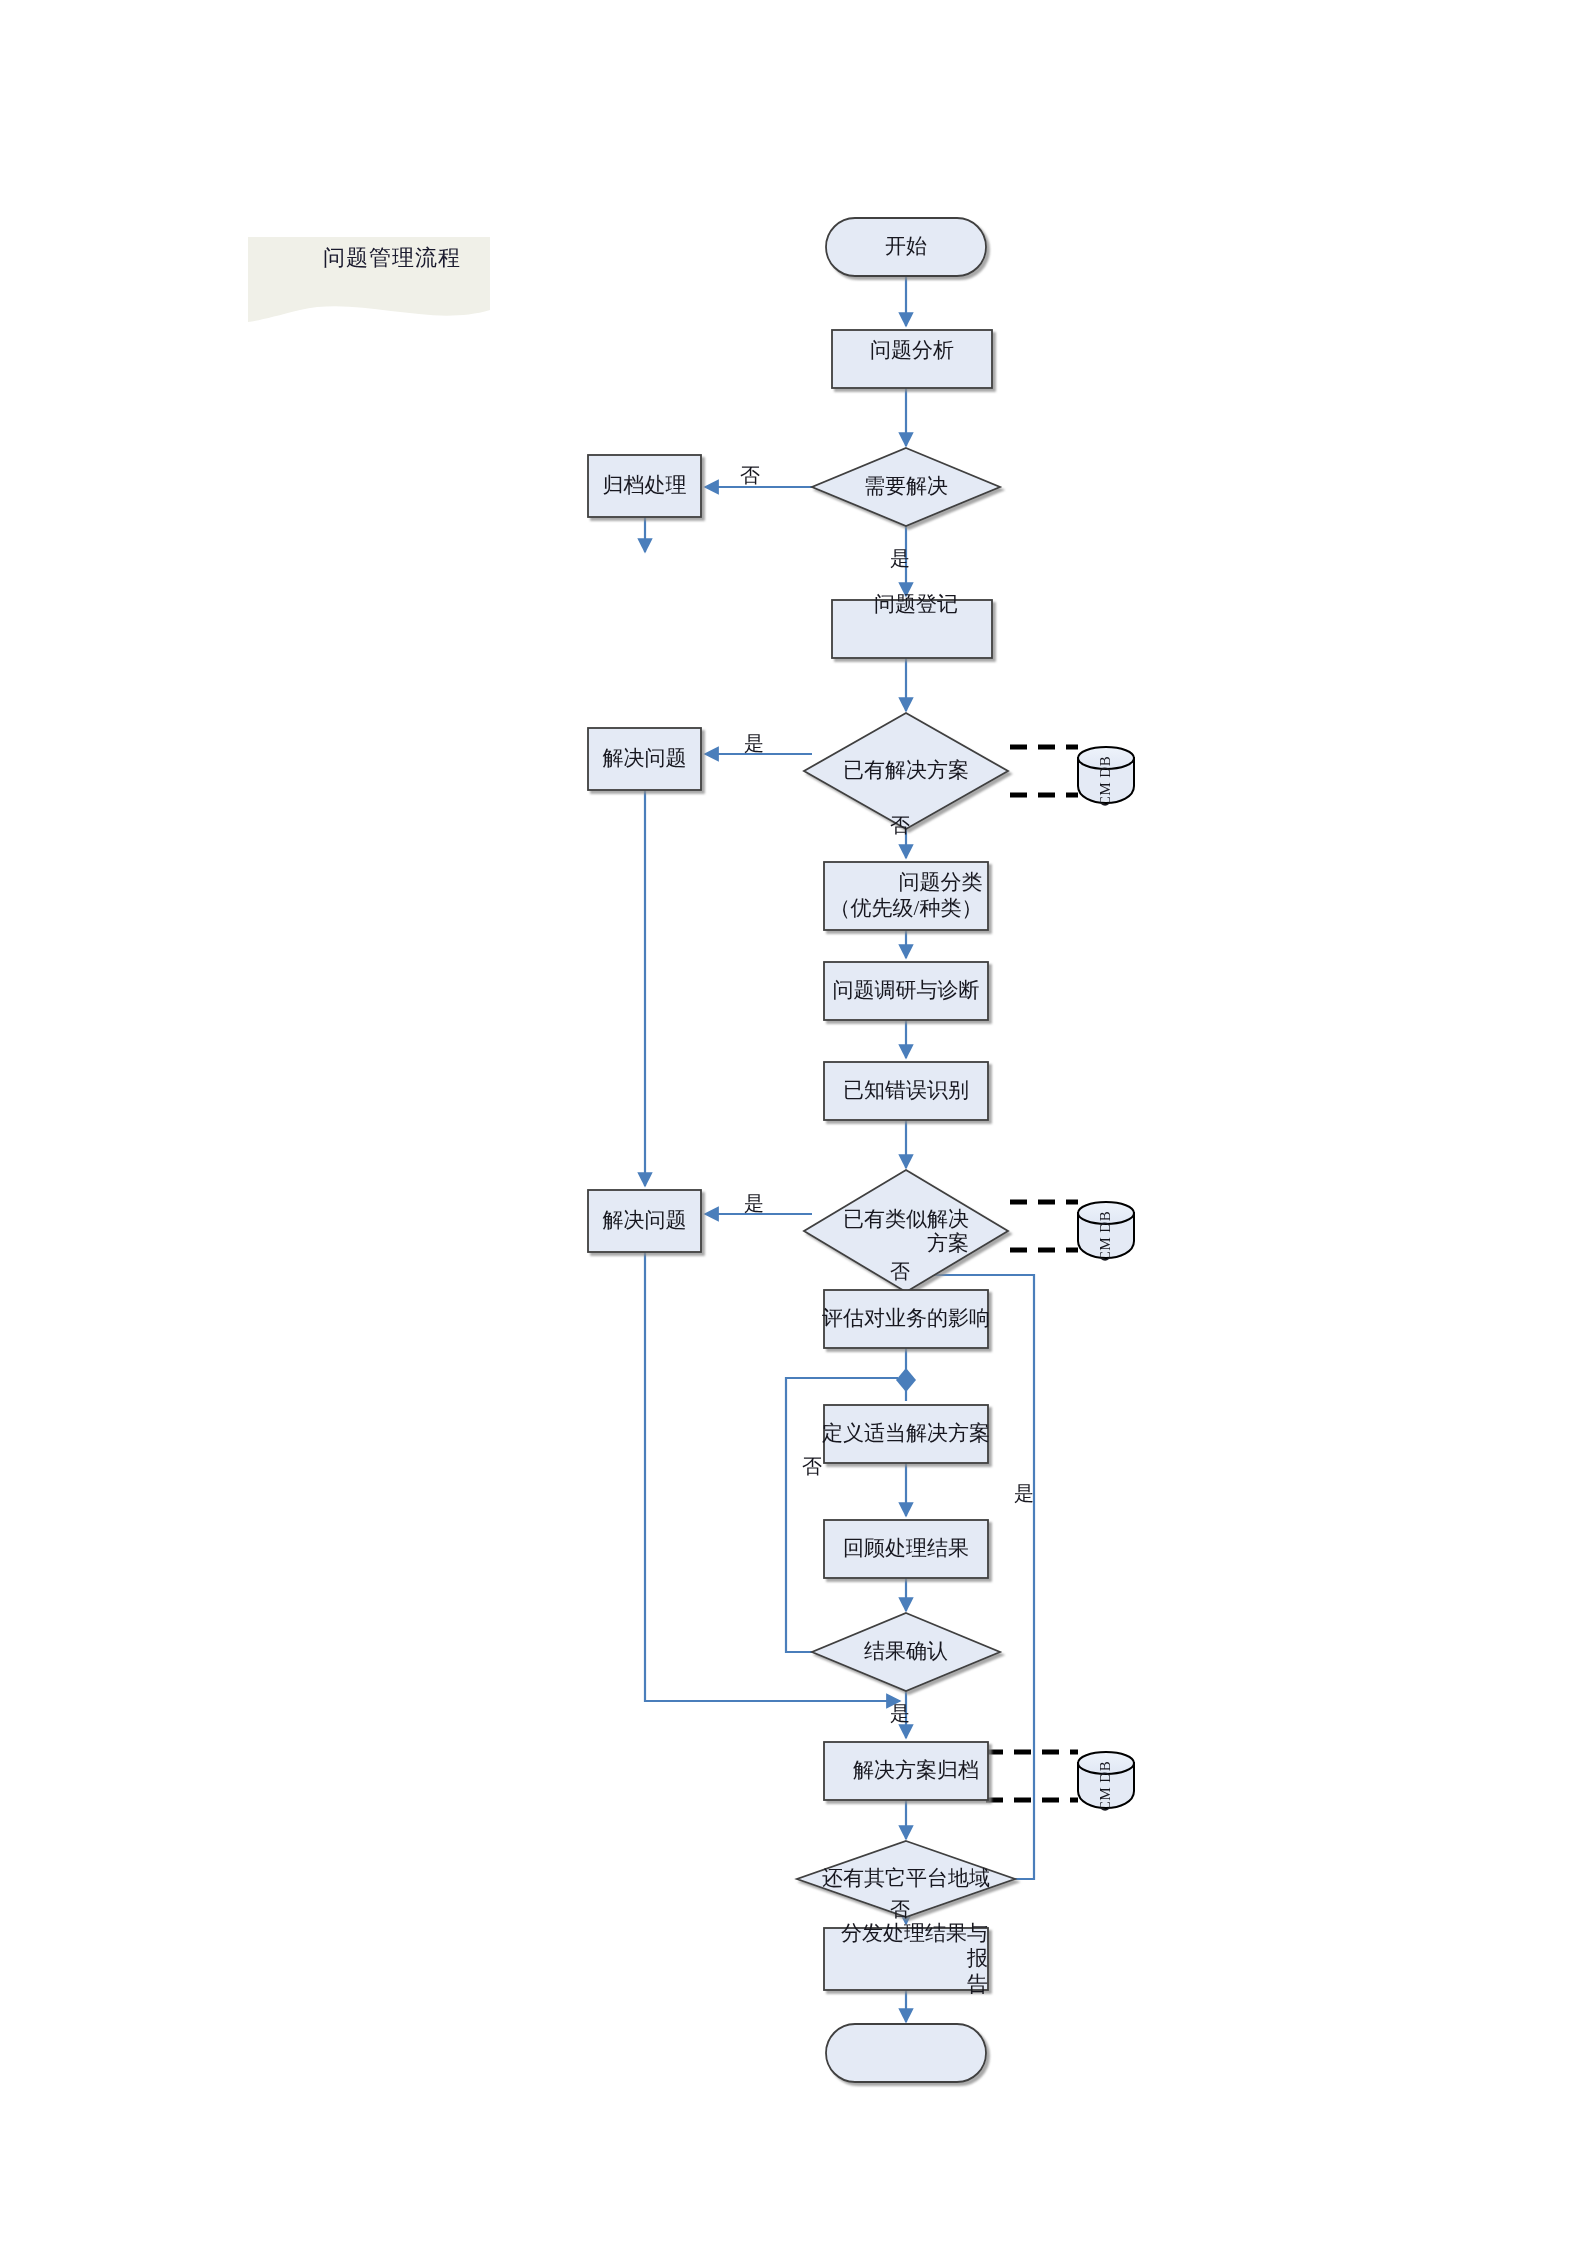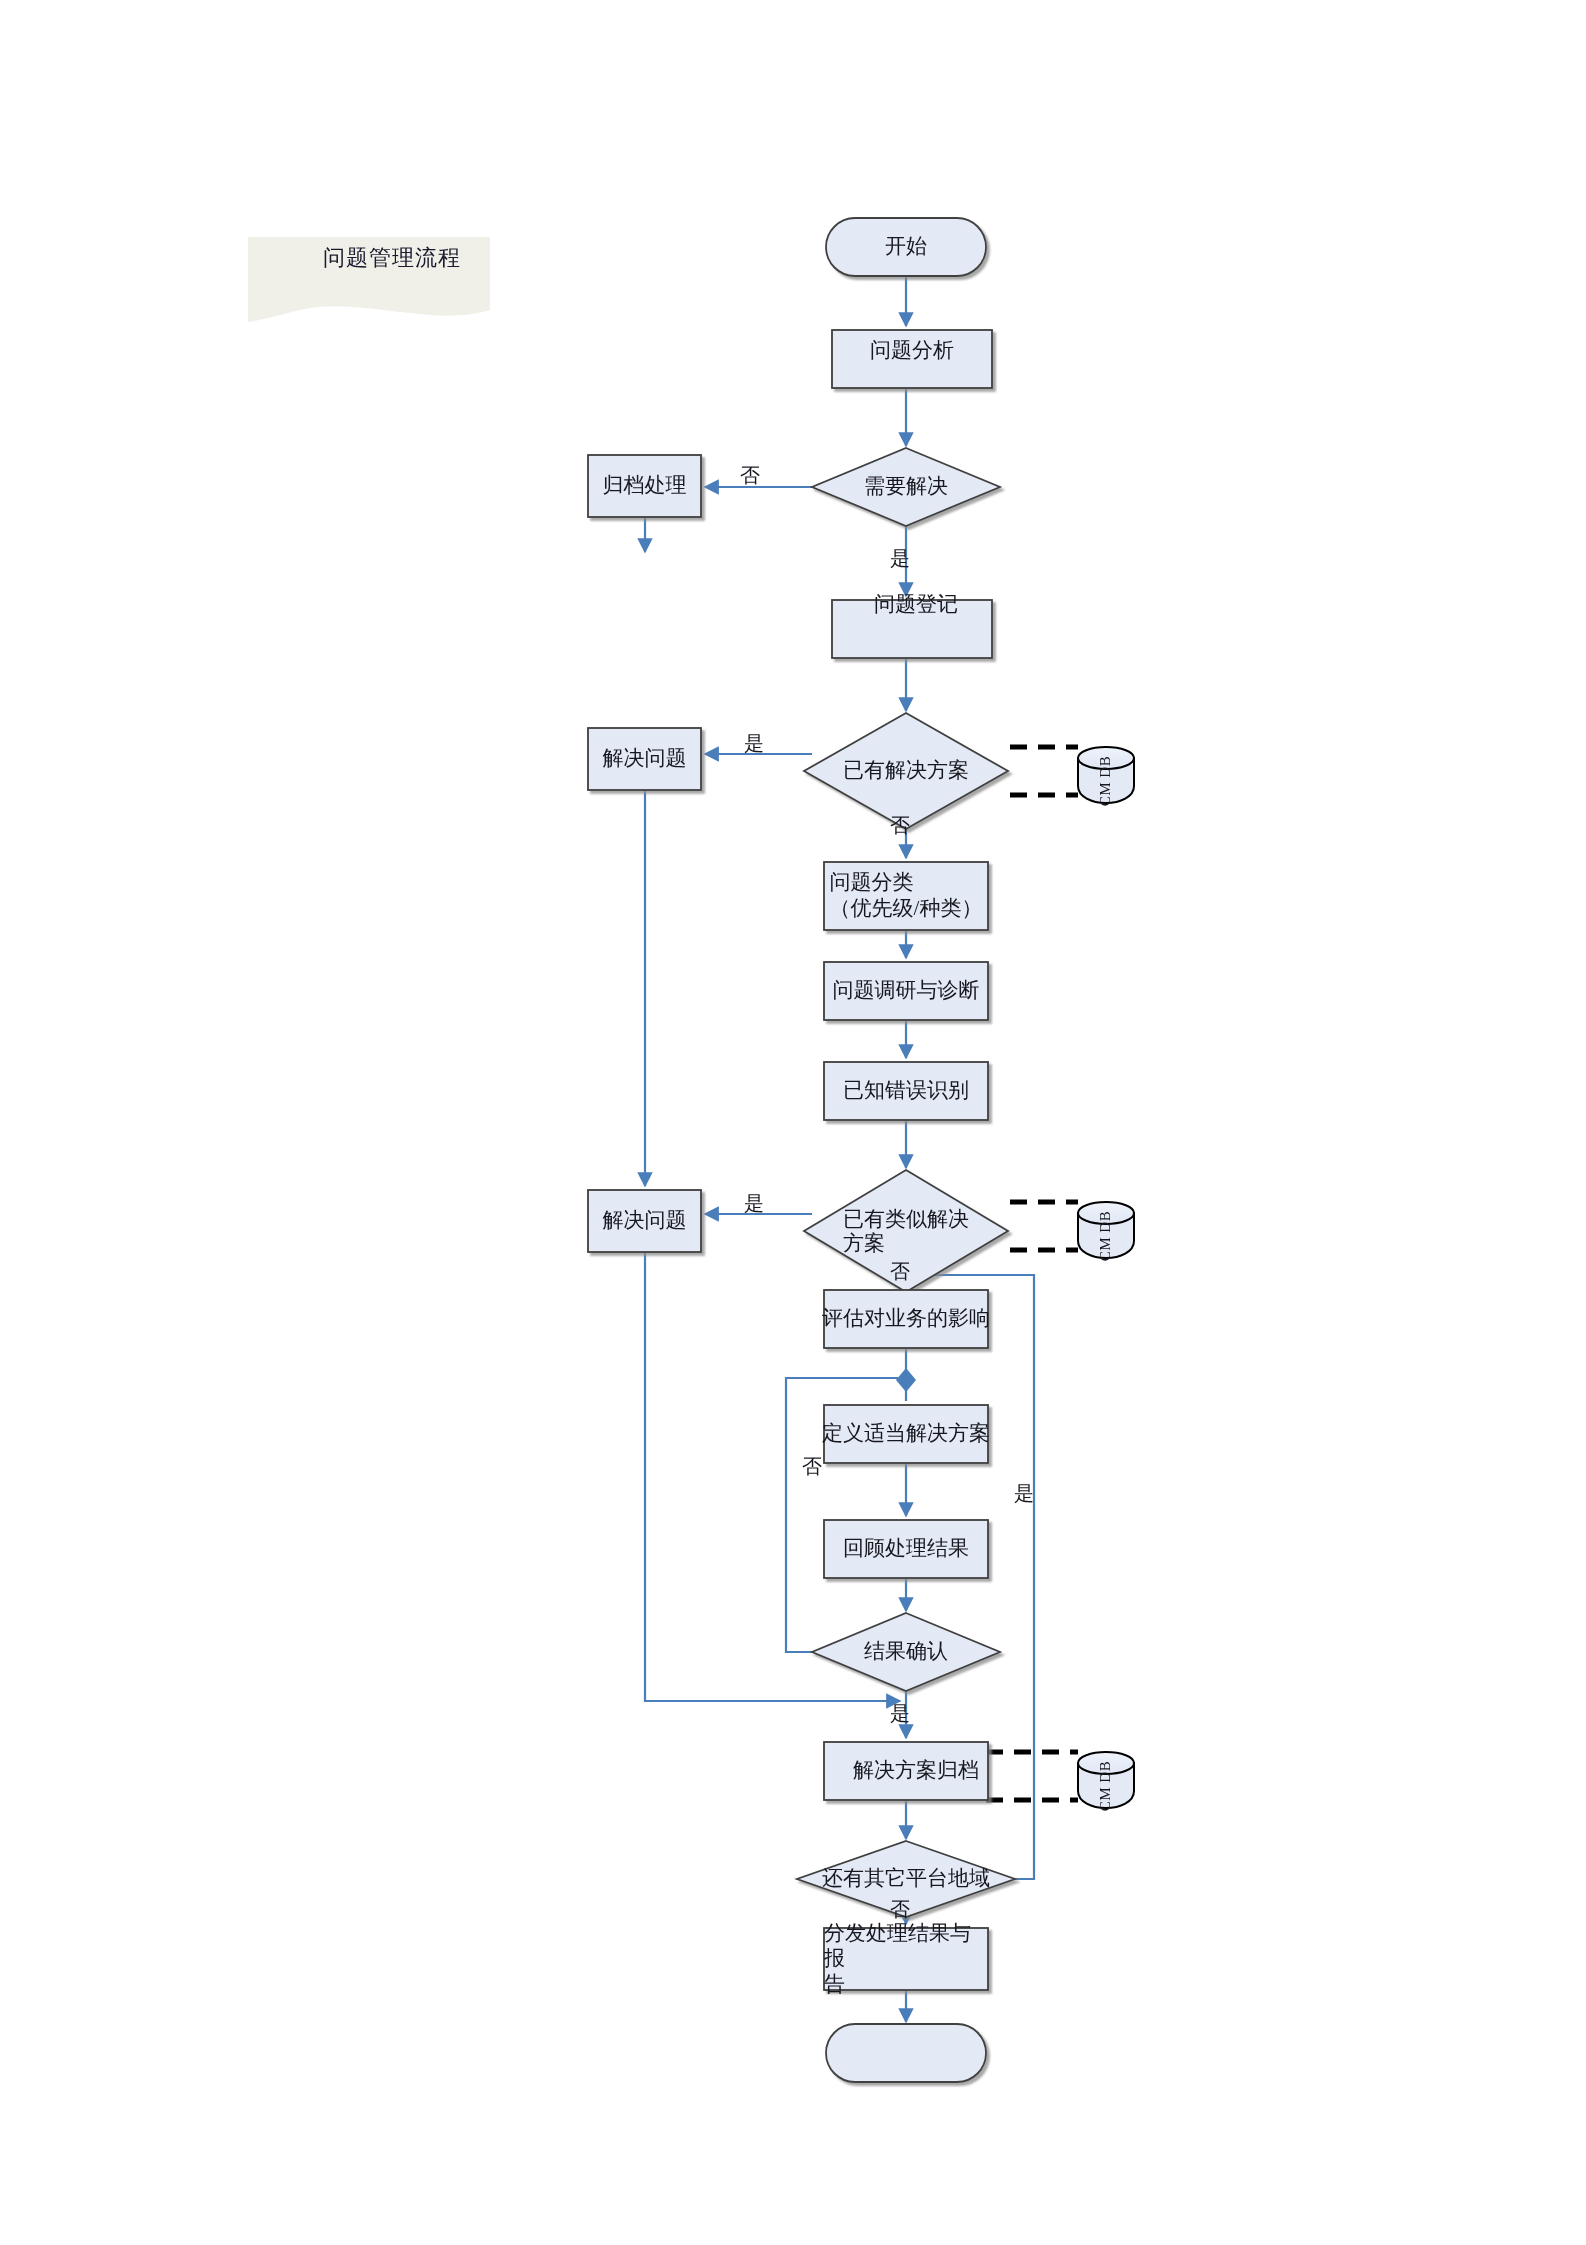--- a/index.html
+++ b/index.html
@@ -15,21 +15,21 @@
     width:240px;
     text-align:center;
     font-size:22px;
     color:#1a1a2e;
     letter-spacing:1px;
     pointer-events:none;
     font-family:"Liberation Serif","DejaVu Serif",serif;
   }
   .node-label{
     position:absolute;
-    text-align:left;
+    text-align:right;
     color:#17171f;
     font-size:21px;
     line-height:1.22;
     pointer-events:none;
     font-family:"Liberation Serif","DejaVu Serif",serif;
     display:flex;align-items:center;justify-content:center;
   }
   .edge-label{
     position:absolute;
     text-align:center;

